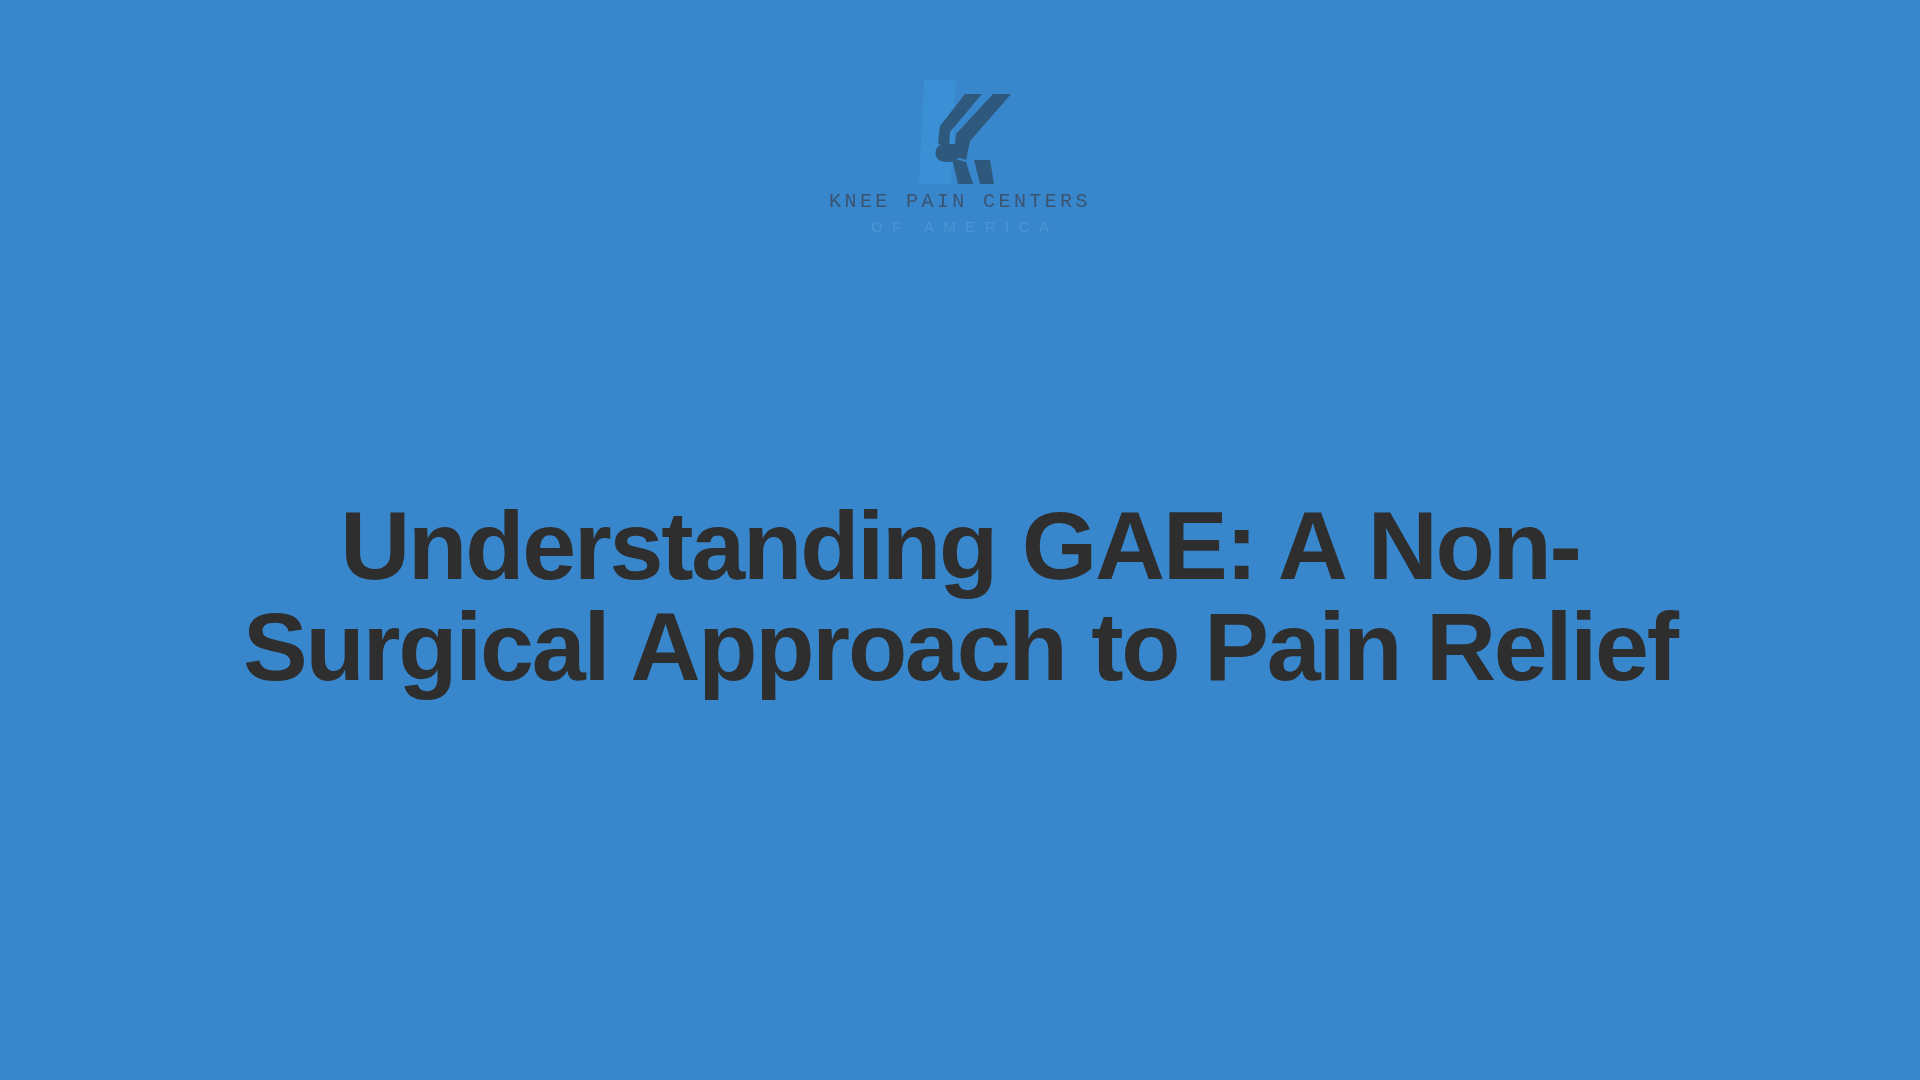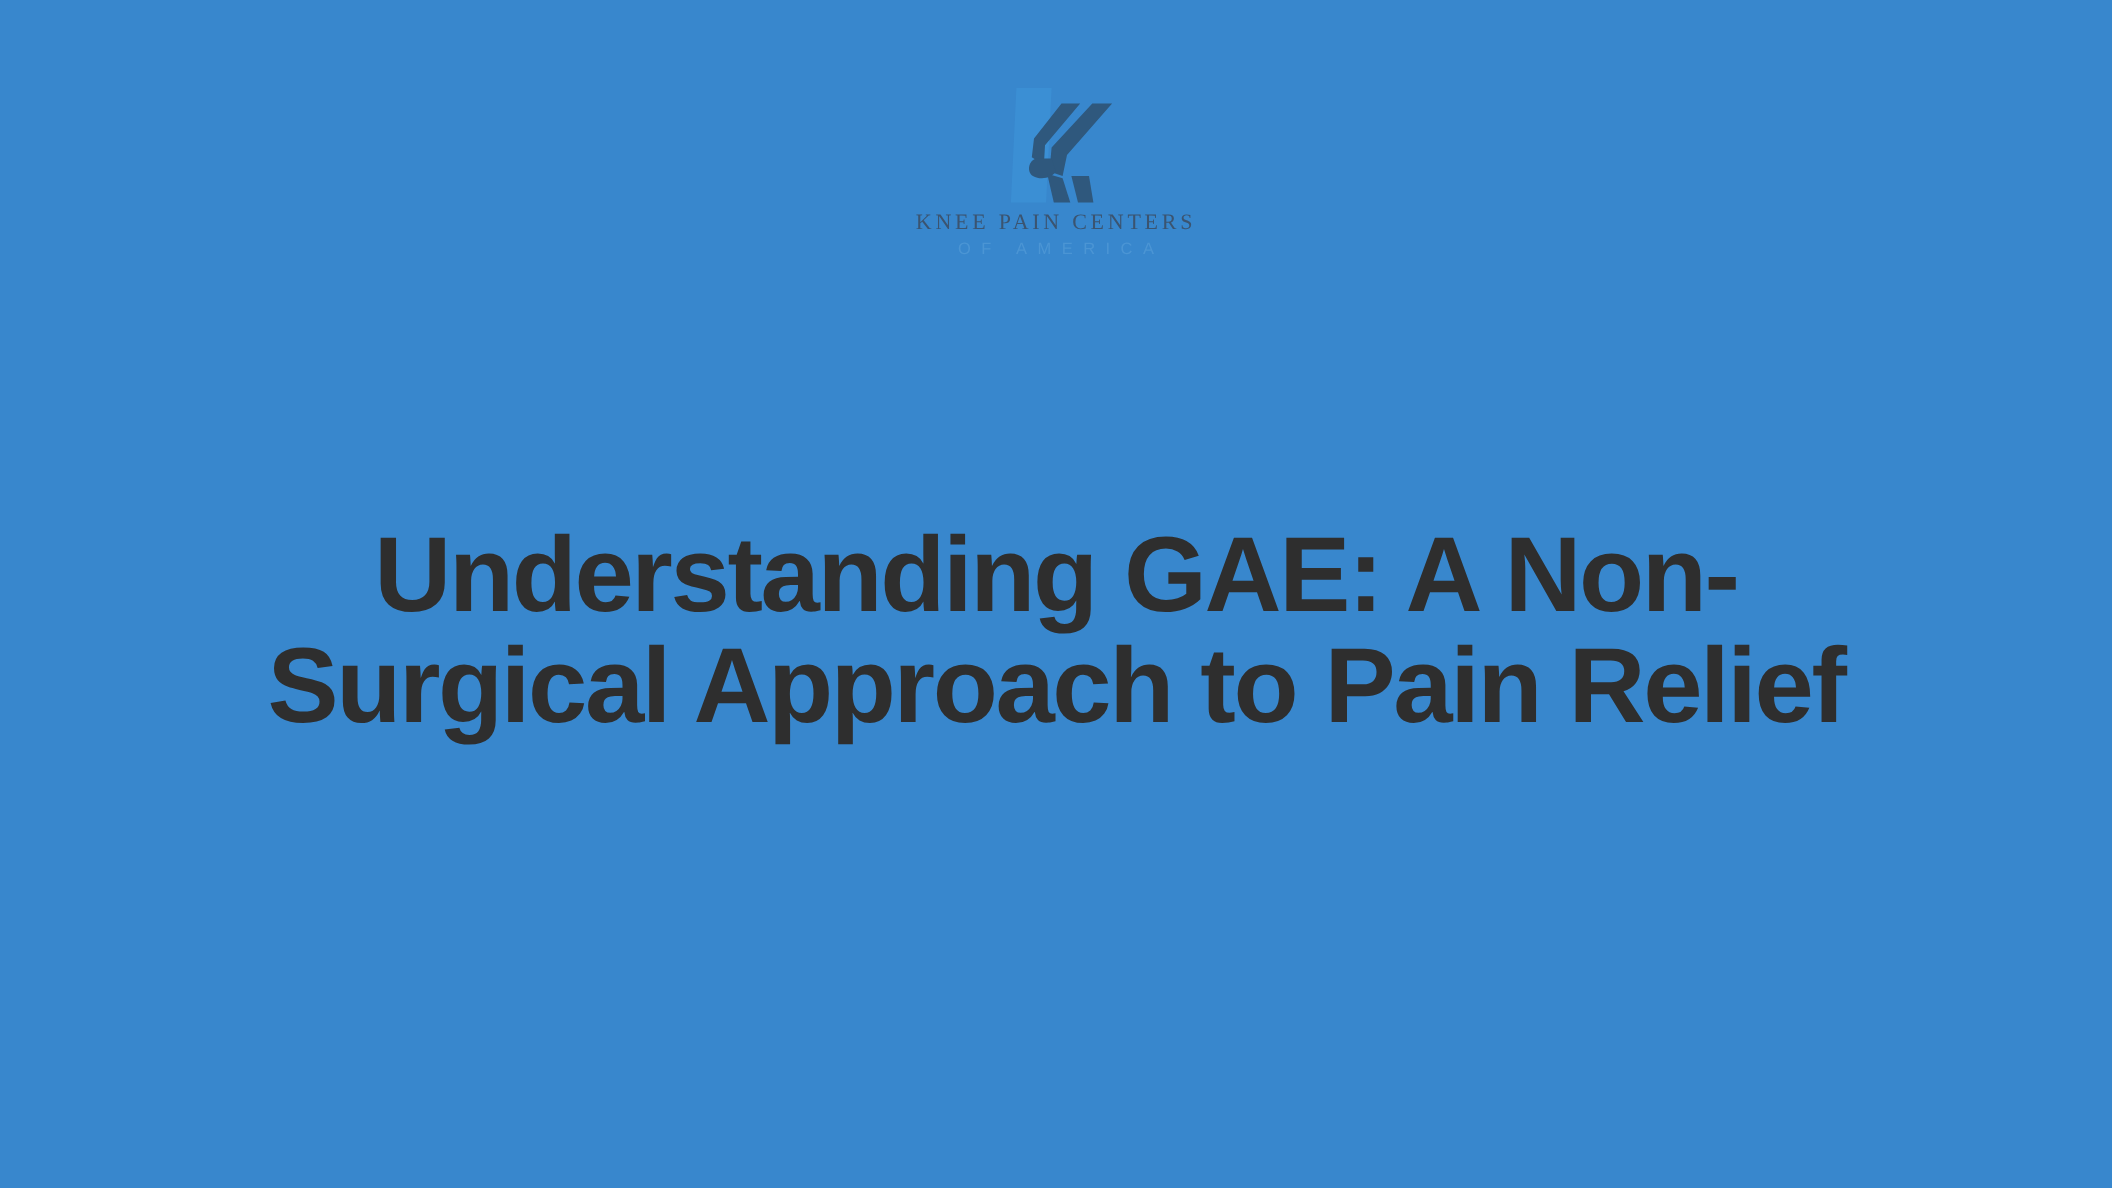--- a/index.html
+++ b/index.html
@@ -37,21 +37,21 @@
   }
 
   .logo-mark {
     width: 132px;
     height: 108px;
     display: block;
   }
 
   .logo-wordmark {
     margin-top: 6px;
-    font-family: Liberation Serif, serif;
+    font-family: Liberation Mono, monospace;
     font-size: 20px;
     font-weight: 400;
     letter-spacing: 3.4px;
     color: #3b5470;
     white-space: nowrap;
     line-height: 1;
     text-align: center;
   }
 
   .logo-subwordmark {
@@ -62,21 +62,21 @@
     letter-spacing: 9.5px;
     color: #4b95d4;
     white-space: nowrap;
     line-height: 1;
     text-indent: 9.5px;
   }
 
   
   .headline-wrap {
     position: absolute;
-    top: 472px;
+    top: 496px;
     left: 0;
     width: 1920px;
     display: flex;
     justify-content: center;
   }
 
   .headline {
     width: 1500px;
     margin: 0;
     text-align: center;

